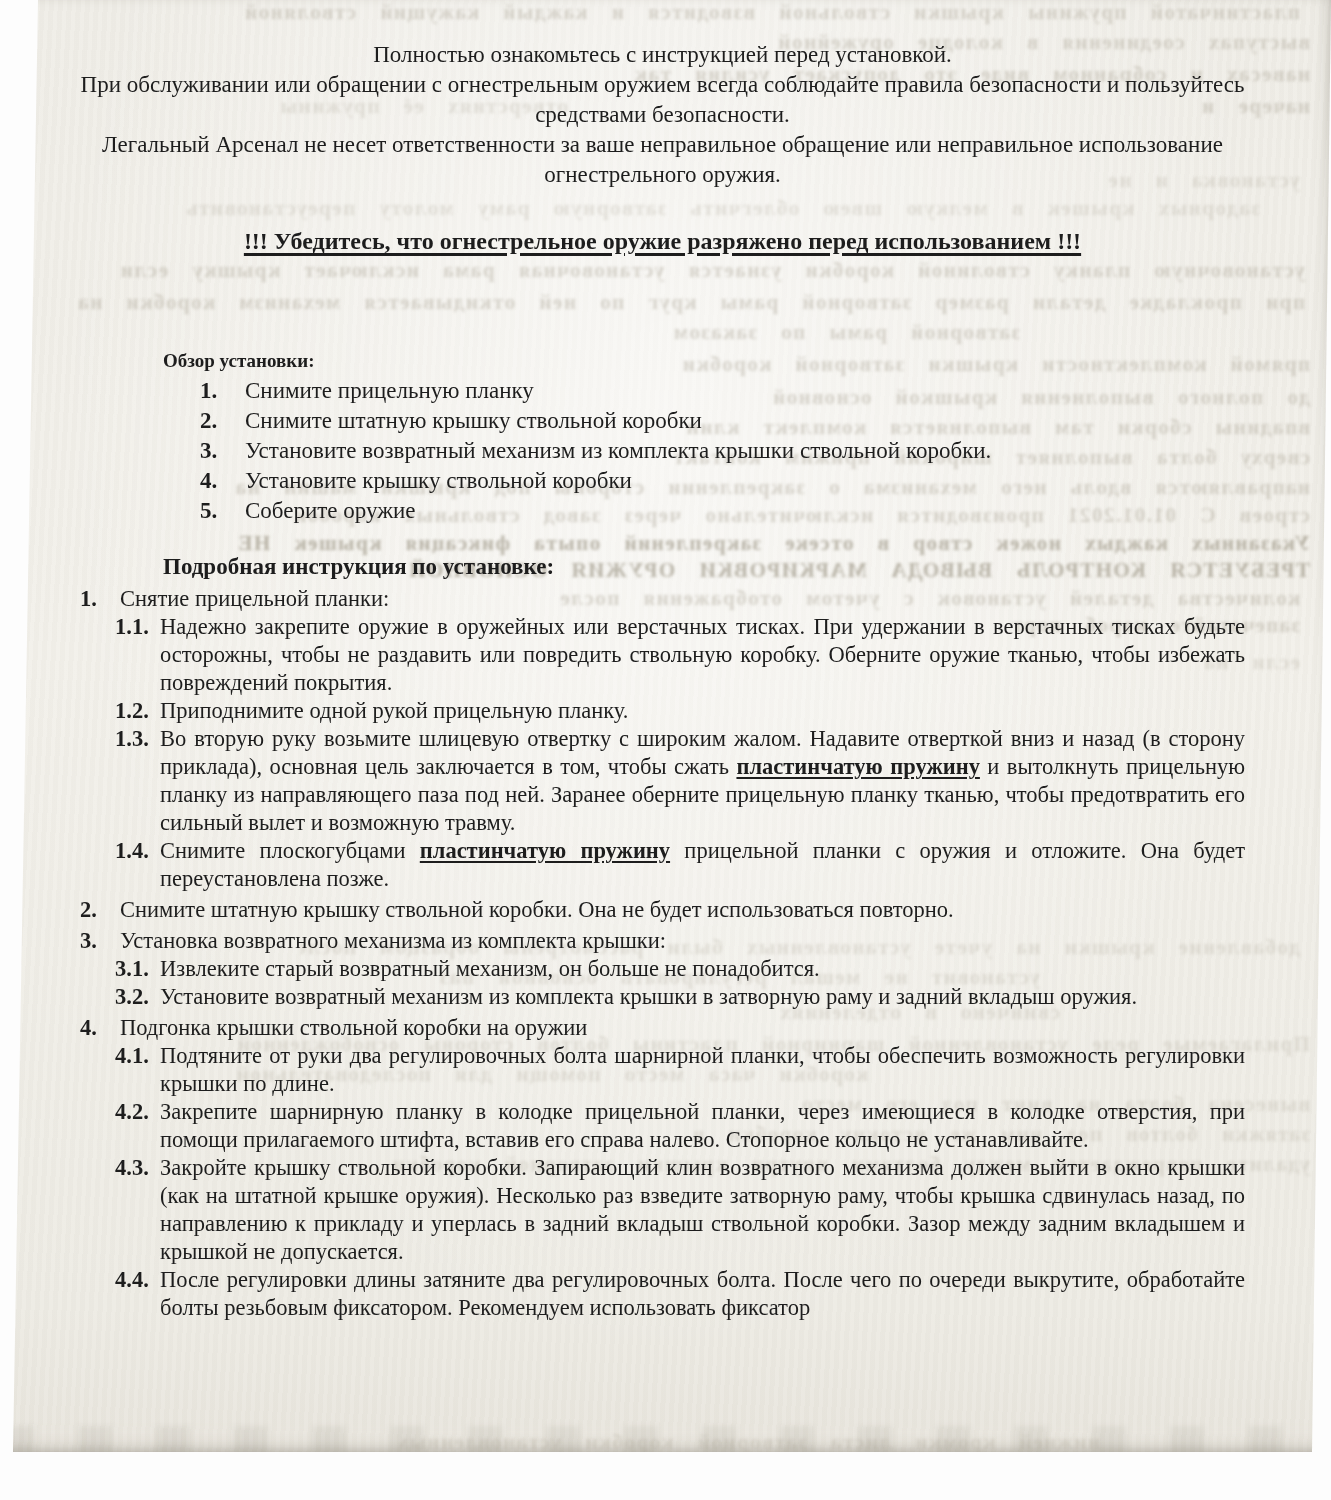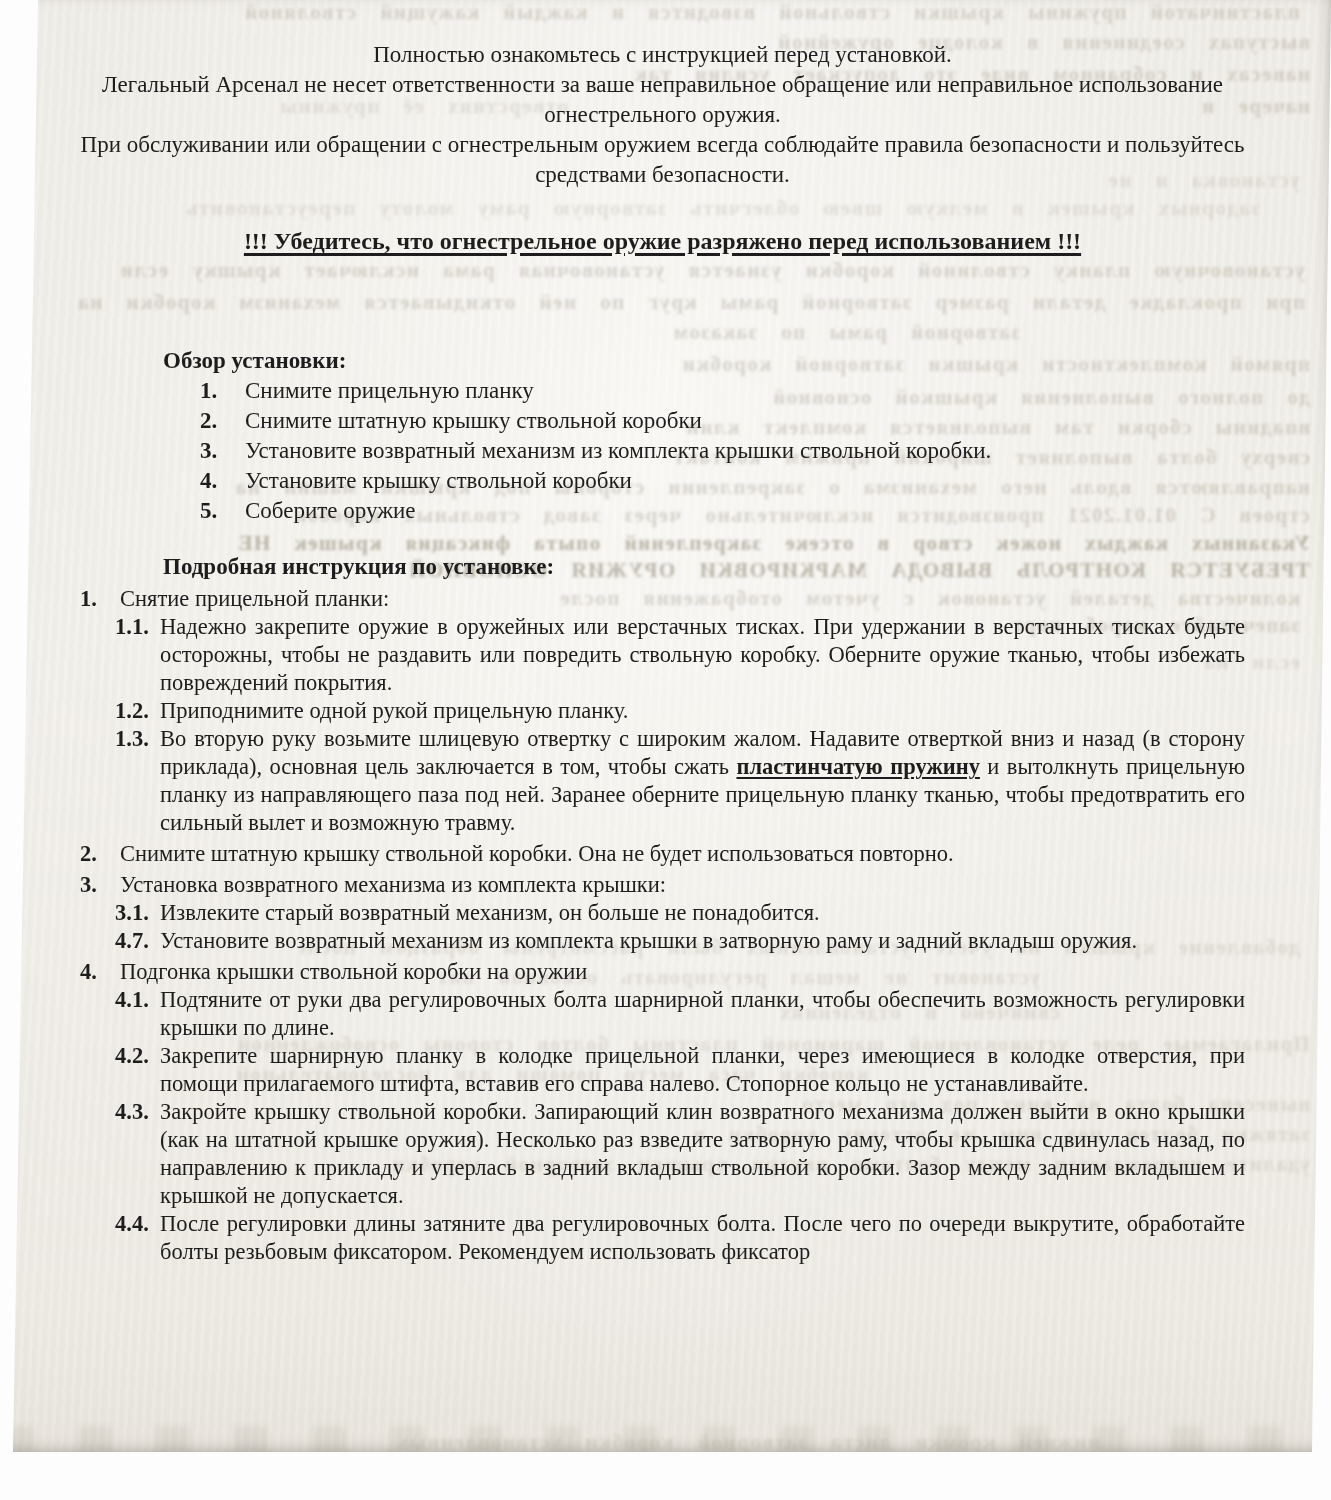--- a/index.html
+++ b/index.html
@@ -63,21 +63,21 @@
     margin: 36px 0 0 0;
     text-align: center;
     font-weight: bold;
     font-size: 24px;
     text-decoration: underline;
     text-decoration-thickness: 2.5px;
     text-underline-offset: 4px;
   }
 
   .overview-block { margin: 90px 0 0 83px; }
-  .overview-heading { margin: 0; font-weight: bold; font-size: 23px; }
+  .overview-heading { margin: 0; font-weight: bold; font-size: 19px; }
   .ov-item { position: relative; margin: 0; padding-left: 82px; }
   .ov-num { position: absolute; left: 37px; font-weight: bold; }
 
   .details-heading { margin: 26px 0 0 83px; font-weight: bold; font-size: 23px; }
 
   .steps { margin-top: 0; font-size: 22.5px; line-height: 28px; }
   .step { position: relative; margin: 0; text-align: justify; }
   .step.l1 { padding-left: 40px; margin-top: 3px; }
   .step.l2 { padding-left: 80px; }
   .step.l1 > .step-num { position: absolute; left: 0; font-weight: bold; }
@@ -127,22 +127,22 @@
         <span class="bleed t1" style="top: 1092px; left: 680px; width: 630px;">вынесена болта на винт под его место</span>
         <span class="bleed t1" style="top: 1122px; left: 560px; width: 750px;">затяжки болтов под ним же истокну коробки в</span>
         <span class="bleed t1" style="top: 1152px; left: 48px; width: 1262px;">удалите повреждается между болтами внутри крышки затворной коробки</span>
         <span class="bleed t1" style="top: 1430px; left: 400px; width: 700px;">нижней кромки листа затворной коробки установленным</span>
       </div>
 
     <div class="content">
 
       <div class="header-block">
         <p class="header-line">Полностью ознакомьтесь с инструкцией перед установкой.</p>
+        <p class="header-line">При обслуживании или обращении с огнестрельным оружием всегда соблюдайте правила безопасности и пользуйтесь средствами безопасности.</p>
         <p class="header-line">Легальный Арсенал не несет ответственности за ваше неправильное обращение или неправильное использование огнестрельного оружия.</p>
-        <p class="header-line">При обслуживании или обращении с огнестрельным оружием всегда соблюдайте правила безопасности и пользуйтесь средствами безопасности.</p>
       </div>
 
       <p class="warning-line">!!! Убедитесь, что огнестрельное оружие разряжено перед использованием !!!</p>
 
       <div class="overview-block">
         <p class="overview-heading">Обзор установки:</p>
         <div id="overview-list">
             <p class="ov-item"><span class="ov-num">1.</span><span>Снимите прицельную планку</span></p>
             <p class="ov-item"><span class="ov-num">2.</span><span>Снимите штатную крышку ствольной коробки</span></p>
             <p class="ov-item"><span class="ov-num">3.</span><span>Установите возвратный механизм из комплекта крышки ствольной коробки.</span></p>
@@ -151,24 +151,25 @@
           </div>
       </div>
 
       <p class="details-heading">Подробная инструкция по установке:</p>
 
       <div class="steps" id="steps-list">
           <p class="step l1"><span class="step-num">1.</span><span>Снятие прицельной планки:</span></p>
           <p class="step l2"><span class="step-num">1.1.</span><span>Надежно закрепите оружие в оружейных или верстачных тисках. При удержании в верстачных тисках будьте осторожны, чтобы не раздавить или повредить ствольную коробку. Оберните оружие тканью, чтобы избежать повреждений покрытия.</span></p>
           <p class="step l2"><span class="step-num">1.2.</span><span>Приподнимите одной рукой прицельную планку.</span></p>
           <p class="step l2"><span class="step-num">1.3.</span><span>Во вторую руку возьмите шлицевую отвертку с широким жалом. Надавите отверткой вниз и назад (в сторону приклада), основная цель заключается в том, чтобы сжать </span><span class="run-bu">пластинчатую пружину</span><span> и вытолкнуть прицельную планку из направляющего паза под ней. Заранее оберните прицельную планку тканью, чтобы предотвратить его сильный вылет и возможную травму.</span></p>
+          <p class="step l2"><span class="step-num">1.4.</span><span>Снимите плоскогубцами </span><span class="run-bu">пластинчатую пружину</span><span> прицельной планки с оружия и отложите. Она будет переустановлена позже.</span></p>
           <p class="step l1"><span class="step-num">2.</span><span>Снимите штатную крышку ствольной коробки. Она не будет использоваться повторно.</span></p>
           <p class="step l1"><span class="step-num">3.</span><span>Установка возвратного механизма из комплекта крышки:</span></p>
           <p class="step l2"><span class="step-num">3.1.</span><span>Извлеките старый возвратный механизм, он больше не понадобится.</span></p>
-          <p class="step l2"><span class="step-num">4.7.</span><span>Установите возвратный механизм из комплекта крышки в затворную раму и задний вкладыш оружия.</span></p>
+          <p class="step l2"><span class="step-num">3.2.</span><span>Установите возвратный механизм из комплекта крышки в затворную раму и задний вкладыш оружия.</span></p>
           <p class="step l1"><span class="step-num">4.</span><span>Подгонка крышки ствольной коробки на оружии</span></p>
           <p class="step l2"><span class="step-num">4.1.</span><span>Подтяните от руки два регулировочных болта шарнирной планки, чтобы обеспечить возможность регулировки крышки по длине.</span></p>
           <p class="step l2"><span class="step-num">4.2.</span><span>Закрепите шарнирную планку в колодке прицельной планки, через имеющиеся в колодке отверстия, при помощи прилагаемого штифта, вставив его справа налево. Стопорное кольцо не устанавливайте.</span></p>
           <p class="step l2"><span class="step-num">4.3.</span><span>Закройте крышку ствольной коробки. Запирающий клин возвратного механизма должен выйти в окно крышки (как на штатной крышке оружия). Несколько раз взведите затворную раму, чтобы крышка сдвинулась назад, по направлению к прикладу и уперлась в задний вкладыш ствольной коробки. Зазор между задним вкладышем и крышкой не допускается.</span></p>
           <p class="step l2"><span class="step-num">4.4.</span><span>После регулировки длины затяните два регулировочных болта. После чего по очереди выкрутите, обработайте болты резьбовым фиксатором. Рекомендуем использовать фиксатор</span></p>
         </div>
 
     </div>
 
     <div class="paper-bottom-edge"></div>

